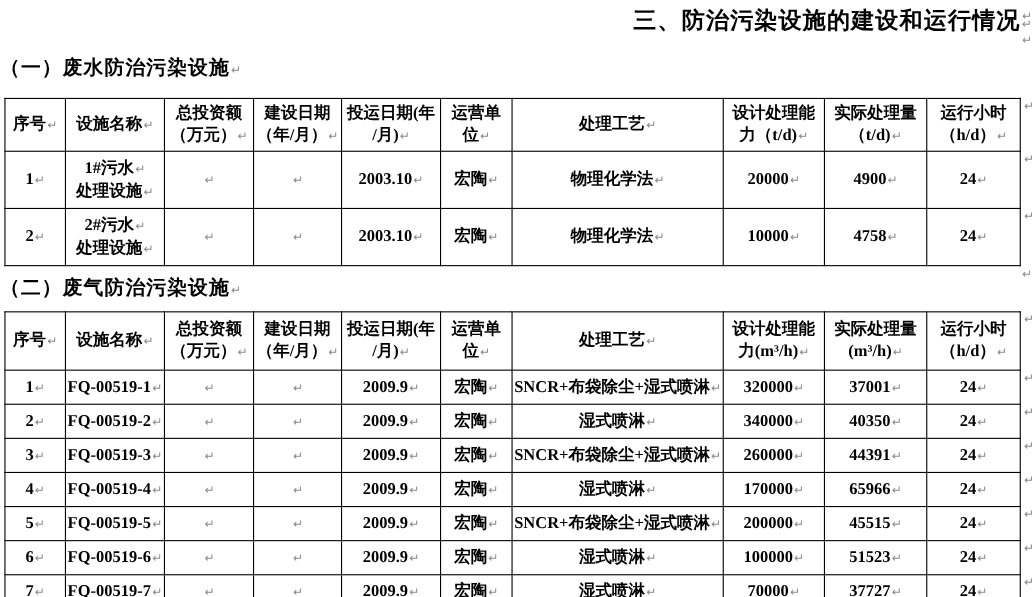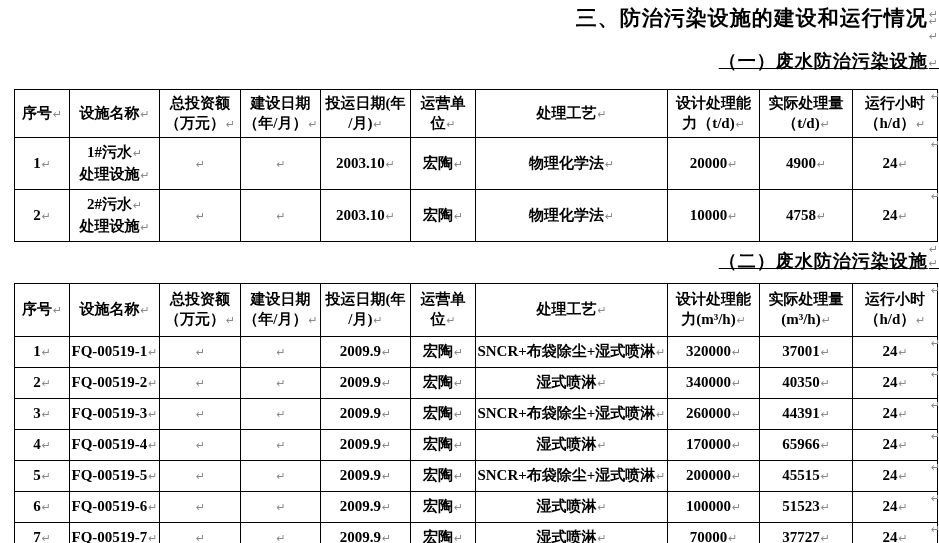--- a/index.html
+++ b/index.html
@@ -7,27 +7,27 @@
     width:939px;height:543px;position:relative;overflow:hidden;
     background:#ffffff;color:#000;
     font-family:"Liberation Serif","DejaVu Serif",serif;
     font-weight:bold;
   }
   .doc-title{
     margin:5px 0 0 0;text-align:right;
     font-size:21px;line-height:26px;font-weight:bold;letter-spacing:1px;
   }
   .section-subtitle{
-    text-align:right;font-size:18px;line-height:24px;font-weight:bold;letter-spacing:1px;text-decoration:underline;
+    text-align:left;font-size:18px;line-height:24px;font-weight:bold;letter-spacing:1px;
   }
   .sub1{margin:14px 0 0 0;}
   .sub2{margin:8px 0 8px 0;line-height:22px;}
   table.doc-table{
     border-collapse:collapse;table-layout:fixed;
-    margin-left:14px;width:923px;
+    margin-left:4px;width:923px;
   }
   .t1{margin-top:13px;}
   table.doc-table td{
     border:1px solid #000;text-align:center;vertical-align:middle;
     font-size:15px;line-height:20px;padding:0 1px;
     font-weight:bold;overflow:hidden;
   }
   .pilcrow{
     color:#8a8a8a;font-family:"DejaVu Sans",sans-serif;
     font-size:11px;font-weight:normal;padding-left:1px;
@@ -94,21 +94,21 @@
         <td>2003.10<span class="pilcrow">↵</span></td>
         <td>宏陶<span class="pilcrow">↵</span></td>
         <td>物理化学法<span class="pilcrow">↵</span></td>
         <td>10000<span class="pilcrow">↵</span></td>
         <td>4758<span class="pilcrow">↵</span></td>
         <td>24<span class="pilcrow">↵</span></td>
       </tr>
     </tbody>
 </table>
 
-<div class="section-subtitle sub2"><span>（二）废水防治污染设施</span><span class="pilcrow">↵</span></div>
+<div class="section-subtitle sub2"><span>（二）废气防治污染设施</span><span class="pilcrow">↵</span></div>
 
 <table class="doc-table t2">
   <colgroup>
     <col class="c0">
       <col class="c1">
       <col class="c2">
       <col class="c3">
       <col class="c4">
     <col class="c5">
       <col class="c6">

